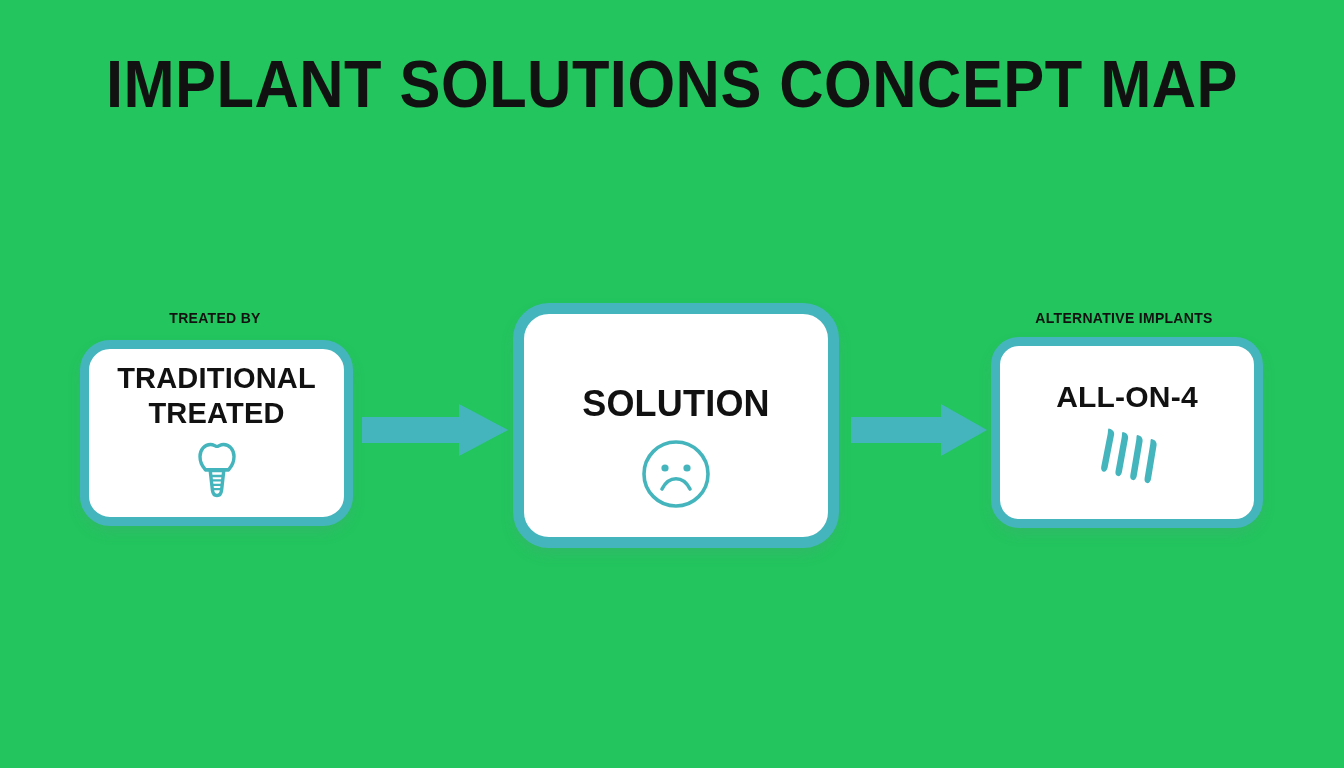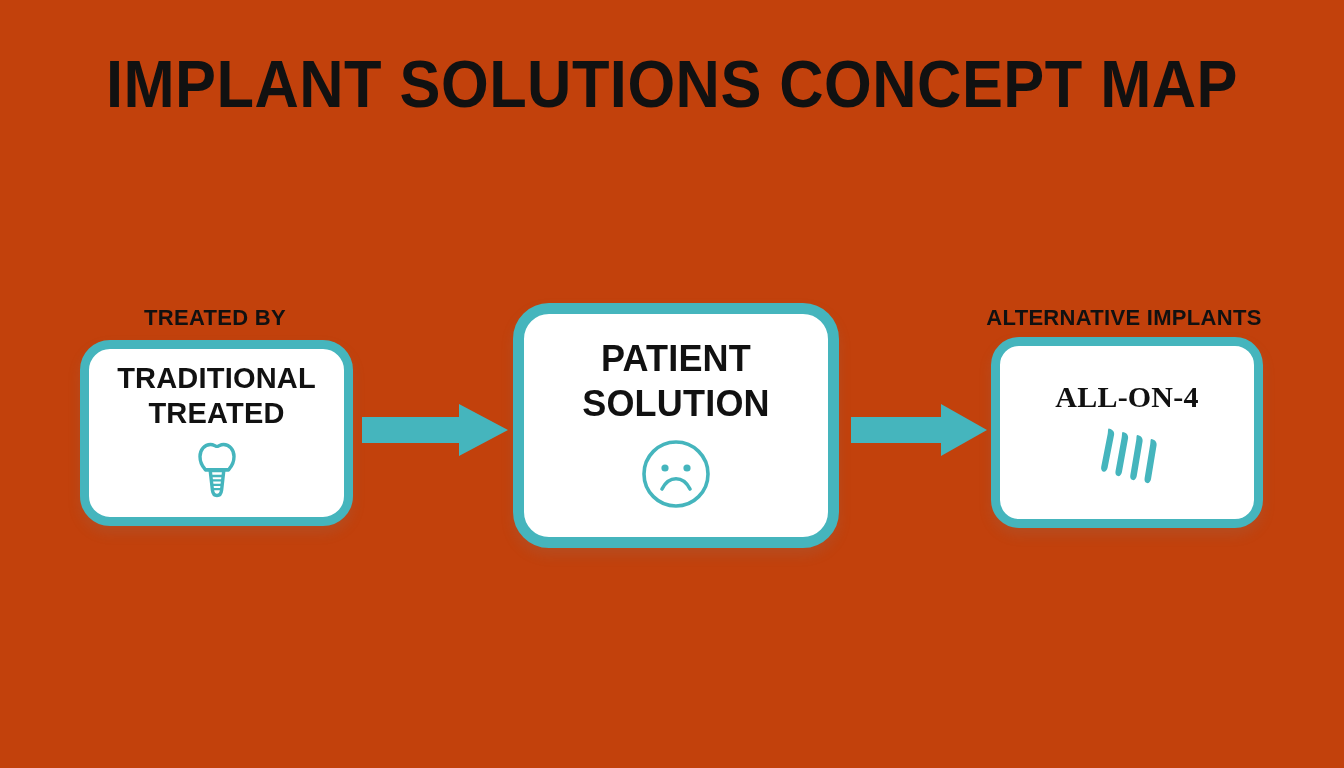--- a/index.html
+++ b/index.html
@@ -7,21 +7,21 @@
   html, body {
     width:1344px; height:768px;
     background:#fbfcfc;
     font-family:"Liberation Sans", sans-serif;
     overflow:hidden;
   }
 
   #canvas {
     position:relative;
     width:1344px; height:768px;
-    background:#c2410c;
+    background:#22c55e;
   }
 
   
   #title {
     position:absolute;
     left:0; top:48px; width:1344px;
     text-align:center;
     font-family:"Liberation Sans", sans-serif;
     font-weight:bold;
     font-size:66px;
@@ -31,21 +31,21 @@
     transform:scaleX(0.93);
     transform-origin:center top;
     white-space:nowrap;
   }
 
   
   .edge-label {
     position:absolute;
     font-family:"Liberation Sans", sans-serif;
     font-weight:bold;
-    font-size:22px;
+    font-size:14px;
     line-height:20px;
     letter-spacing:0.3px;
     color:#111111;
     text-align:center;
     white-space:nowrap;
     transform:translateX(-50%);
   }
   #label-treated-by      { left:215px;  top:308px; }
   #label-alt-solution    { left:1124px; top:308px; }
 
@@ -84,21 +84,21 @@
 
   .node-label {
     font-family:"Liberation Sans", sans-serif;
     font-weight:bold;
     color:#111111;
     text-align:center;
     letter-spacing:0.2px;
   }
   #node-traditional .node-label { font-size:29px; line-height:35px; margin-top:-4px; }
   #node-problem     .node-label { font-size:36px; line-height:45px; margin-top:-6px; }
-  #node-allon4      .node-label { font-size:30px; line-height:36px; margin-top:-2px;font-family:Liberation Serif, serif; }
+  #node-allon4      .node-label { font-size:30px; line-height:36px; margin-top:-2px; }
 
   .node-icon { display:block; }
   #icon-implant-wrap  { margin-top:8px; }
   #icon-sadface-wrap  { margin-top:12px; }
   #icon-allon4-wrap   { margin-top:8px; }
 
   
   .arrow {
     position:absolute;
     height:52px;
@@ -137,21 +137,21 @@
   </div>
 
   <div class="arrow" id="arrow-1">
     <svg width="146" height="52" viewBox="0 0 146 52" xmlns="http://www.w3.org/2000/svg" aria-hidden="true">
       <path d="M0 13 H97 V0 L146 26 L97 52 V39 H0 Z" fill="#45b5bd"></path>
     </svg>
   </div>
 
   <div class="node" id="node-problem">
     <div class="node-label">
-      <span>PATIENT</span><br>
+      <br>
       <span>SOLUTION</span>
     </div>
     <div id="icon-sadface-wrap">
       <svg class="node-icon" width="72" height="72" viewBox="0 0 72 72" fill="none" xmlns="http://www.w3.org/2000/svg" aria-hidden="true">
         <circle cx="36" cy="36" r="32" stroke="#45b5bd" stroke-width="3.6"></circle>
         <circle cx="25" cy="30" r="3.6" fill="#45b5bd"></circle>
         <circle cx="47" cy="30" r="3.6" fill="#45b5bd"></circle>
         <path d="M22 51c3.5-6.8 8.2-10.2 14-10.2S46.5 44.2 50 51" stroke="#45b5bd" stroke-width="3.6" stroke-linecap="round" fill="none"></path>
       </svg>
     </div>

